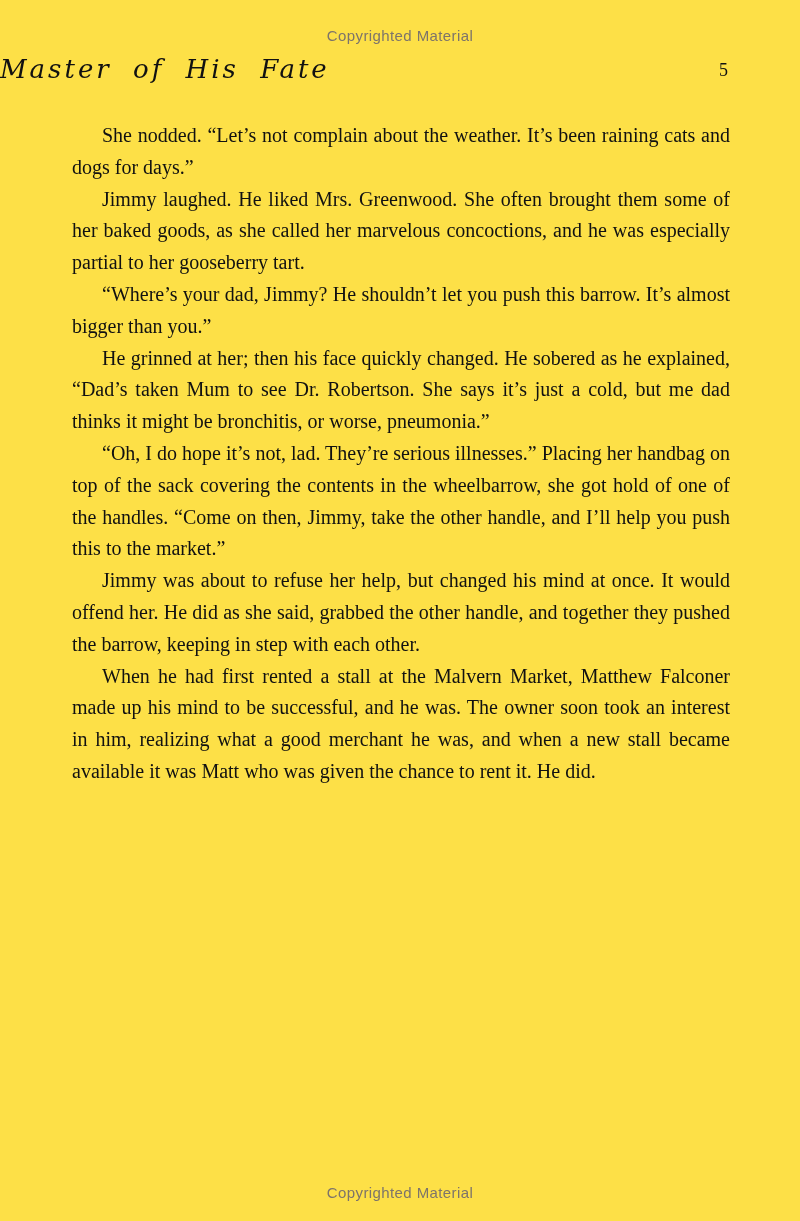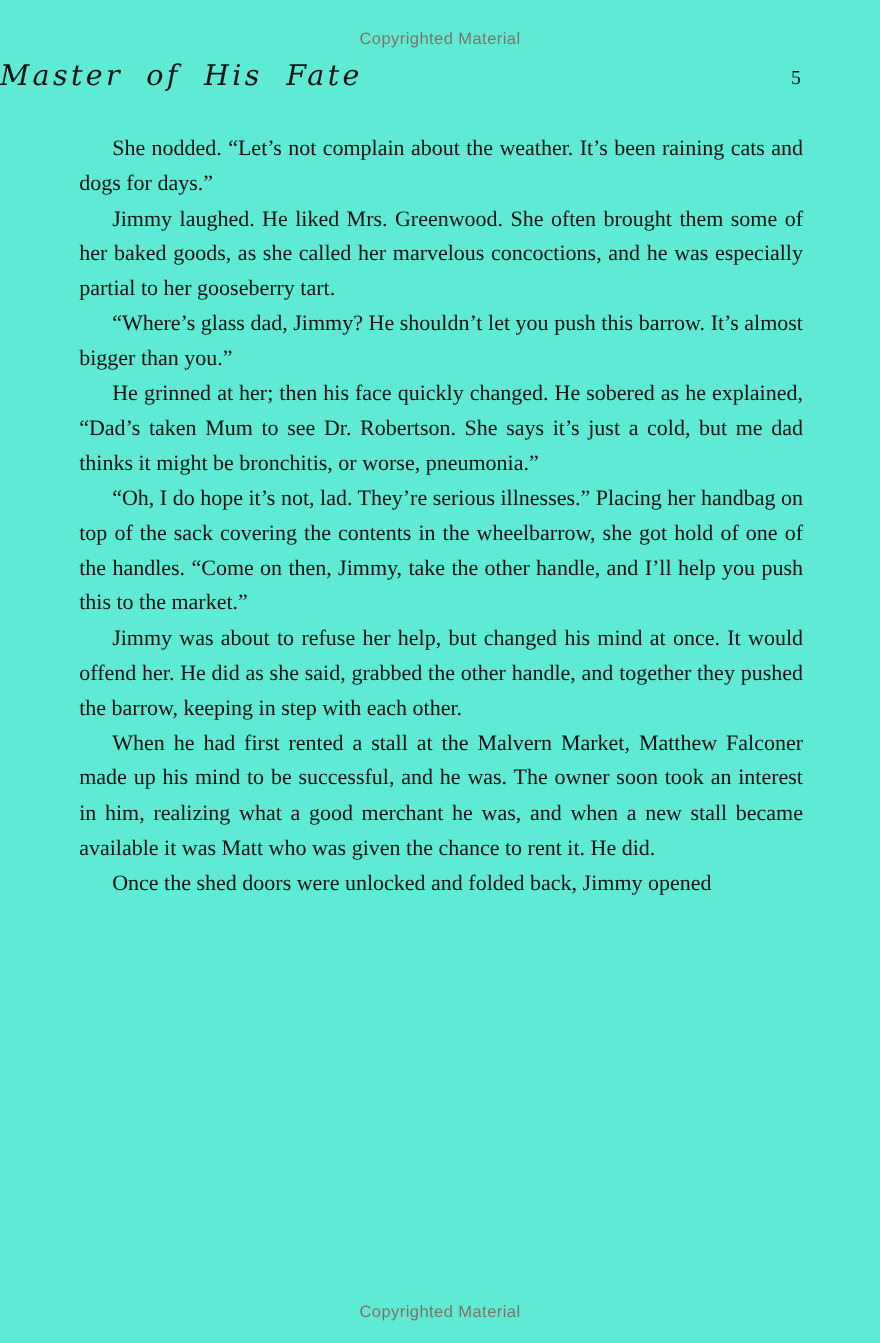--- a/index.html
+++ b/index.html
@@ -2,21 +2,21 @@
 <html><head>
 <meta charset="utf-8">
 <style>
   * { margin: 0; padding: 0; box-sizing: border-box; }
   html, body { background: #ffffff; }
   .page {
     position: relative;
     width: 800px;
     height: 1221px;
     margin: 0 auto;
-    background: #5eead4;
+    background: #fde047;
     overflow: hidden;
     font-family: "Liberation Serif", serif;
     color: #141414;
   }
   .copyright-top {
     padding-top: 27px;
     text-align: center;
     font-family: "Liberation Sans", sans-serif;
     font-size: 15px;
     color: #7d746a;
@@ -78,23 +78,22 @@
   <div class="copyright-top">Copyrighted Material</div>
 
   <div class="running-header">
     <div class="book-title">Master of His Fate</div>
     <div class="page-number">5</div>
   </div>
 
   <div class="body-text">
     <p>She nodded. “Let’s not complain about the weather. It’s been raining cats and dogs for days.”</p>
     <p>Jimmy laughed. He liked Mrs. Greenwood. She often brought them some of her baked goods, as she called her marvelous concoctions, and he was especially partial to her gooseberry tart.</p>
-    <p>“Where’s glass dad, Jimmy? He shouldn’t let you push this barrow. It’s almost bigger than you.”</p>
+    <p>“Where’s your dad, Jimmy? He shouldn’t let you push this barrow. It’s almost bigger than you.”</p>
     <p>He grinned at her; then his face quickly changed. He sobered as he explained, “Dad’s taken Mum to see Dr. Robertson. She says it’s just a cold, but me dad thinks it might be bronchitis, or worse, pneumonia.”</p>
     <p>“Oh, I do hope it’s not, lad. They’re serious illnesses.” Placing her handbag on top of the sack covering the contents in the wheelbarrow, she got hold of one of the handles. “Come on then, Jimmy, take the other handle, and I’ll help you push this to the market.”</p>
     <p>Jimmy was about to refuse her help, but changed his mind at once. It would offend her. He did as she said, grabbed the other handle, and together they pushed the barrow, keeping in step with each other.</p>
     <p>When he had first rented a stall at the Malvern Market, Matthew Falconer made up his mind to be successful, and he was. The owner soon took an interest in him, realizing what a good merchant he was, and when a new stall became available it was Matt who was given the chance to rent it. He did.</p>
-    <p>Once the shed doors were unlocked and folded back, Jimmy opened</p>
   </div>
 
   <div class="copyright-bottom">Copyrighted Material</div>
 
 </div>
 
 </body></html>

